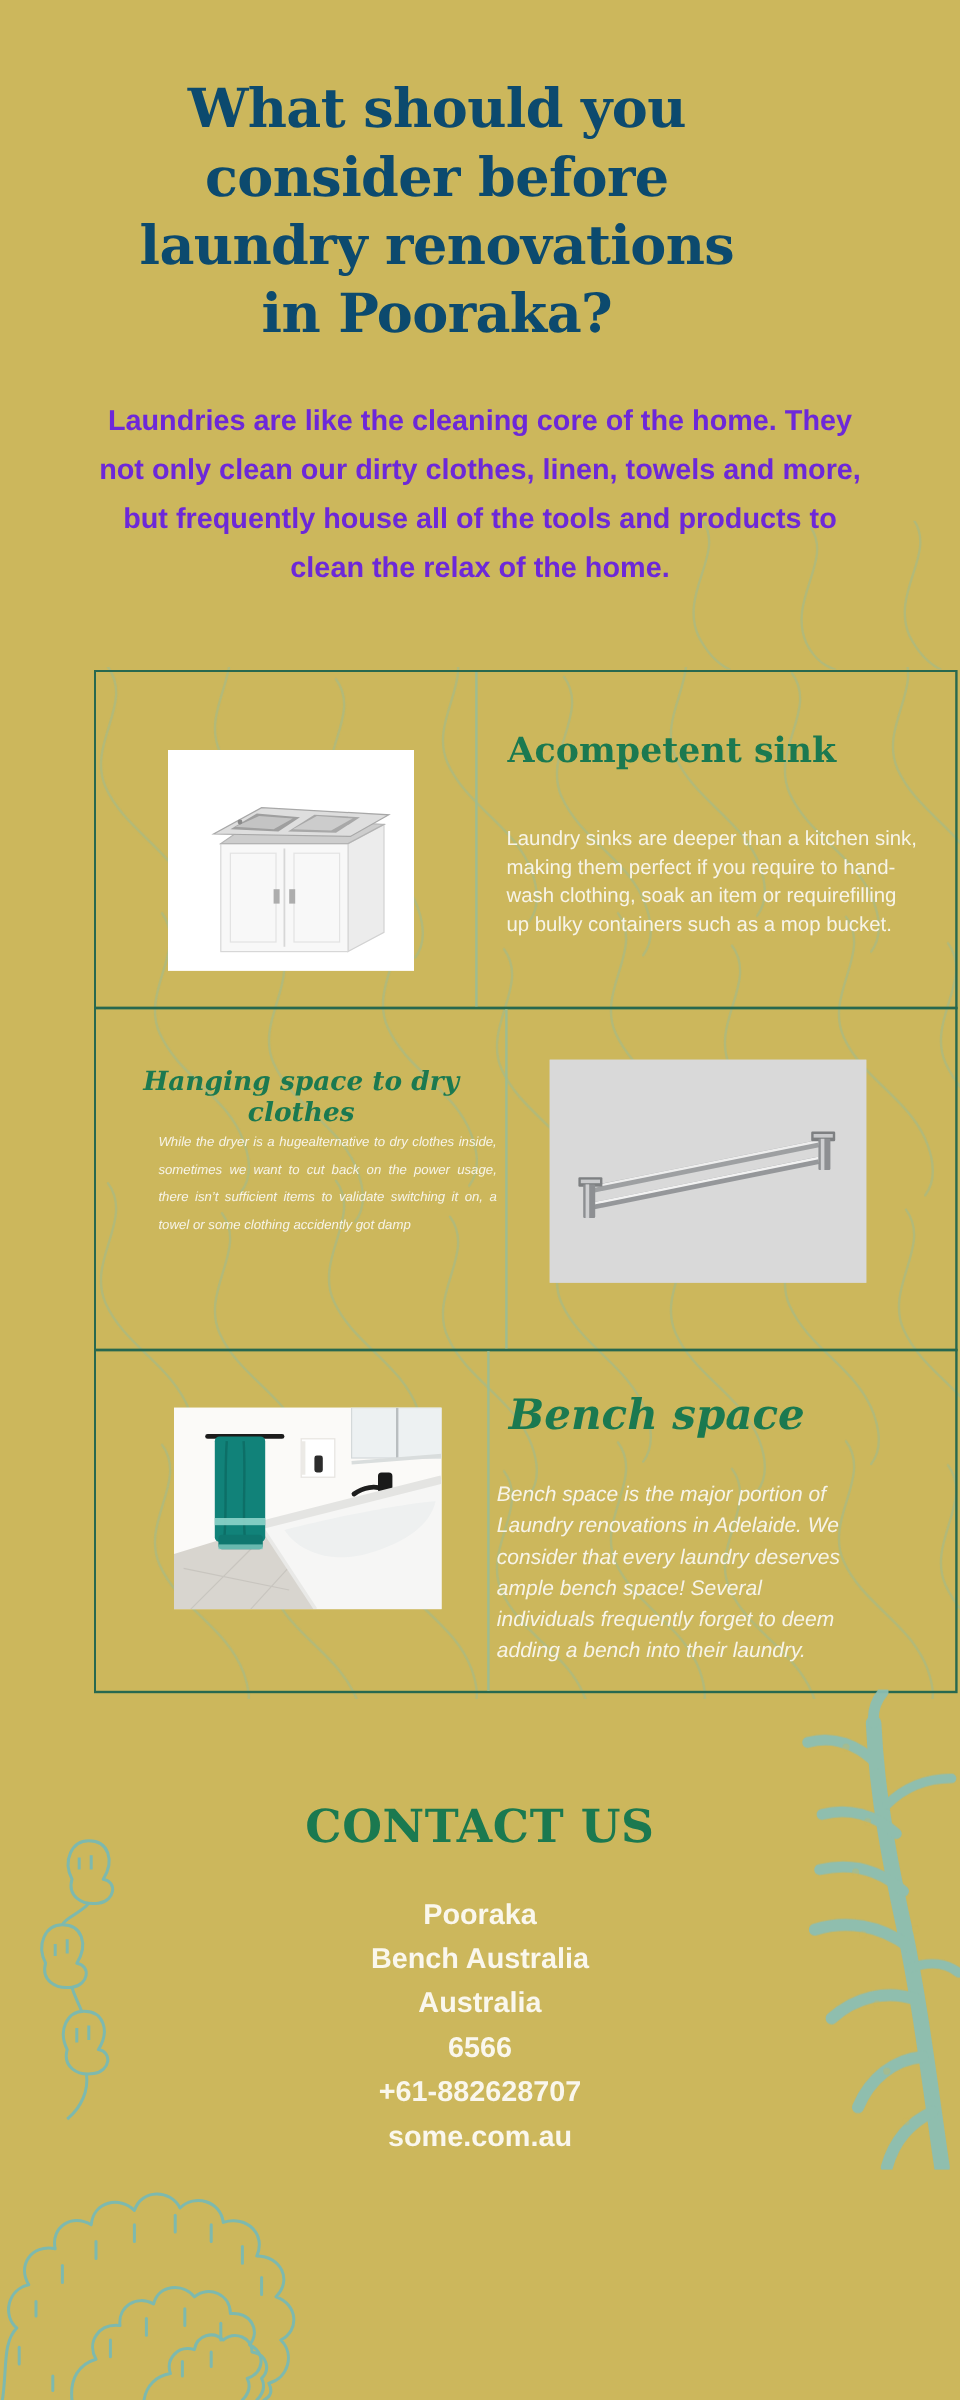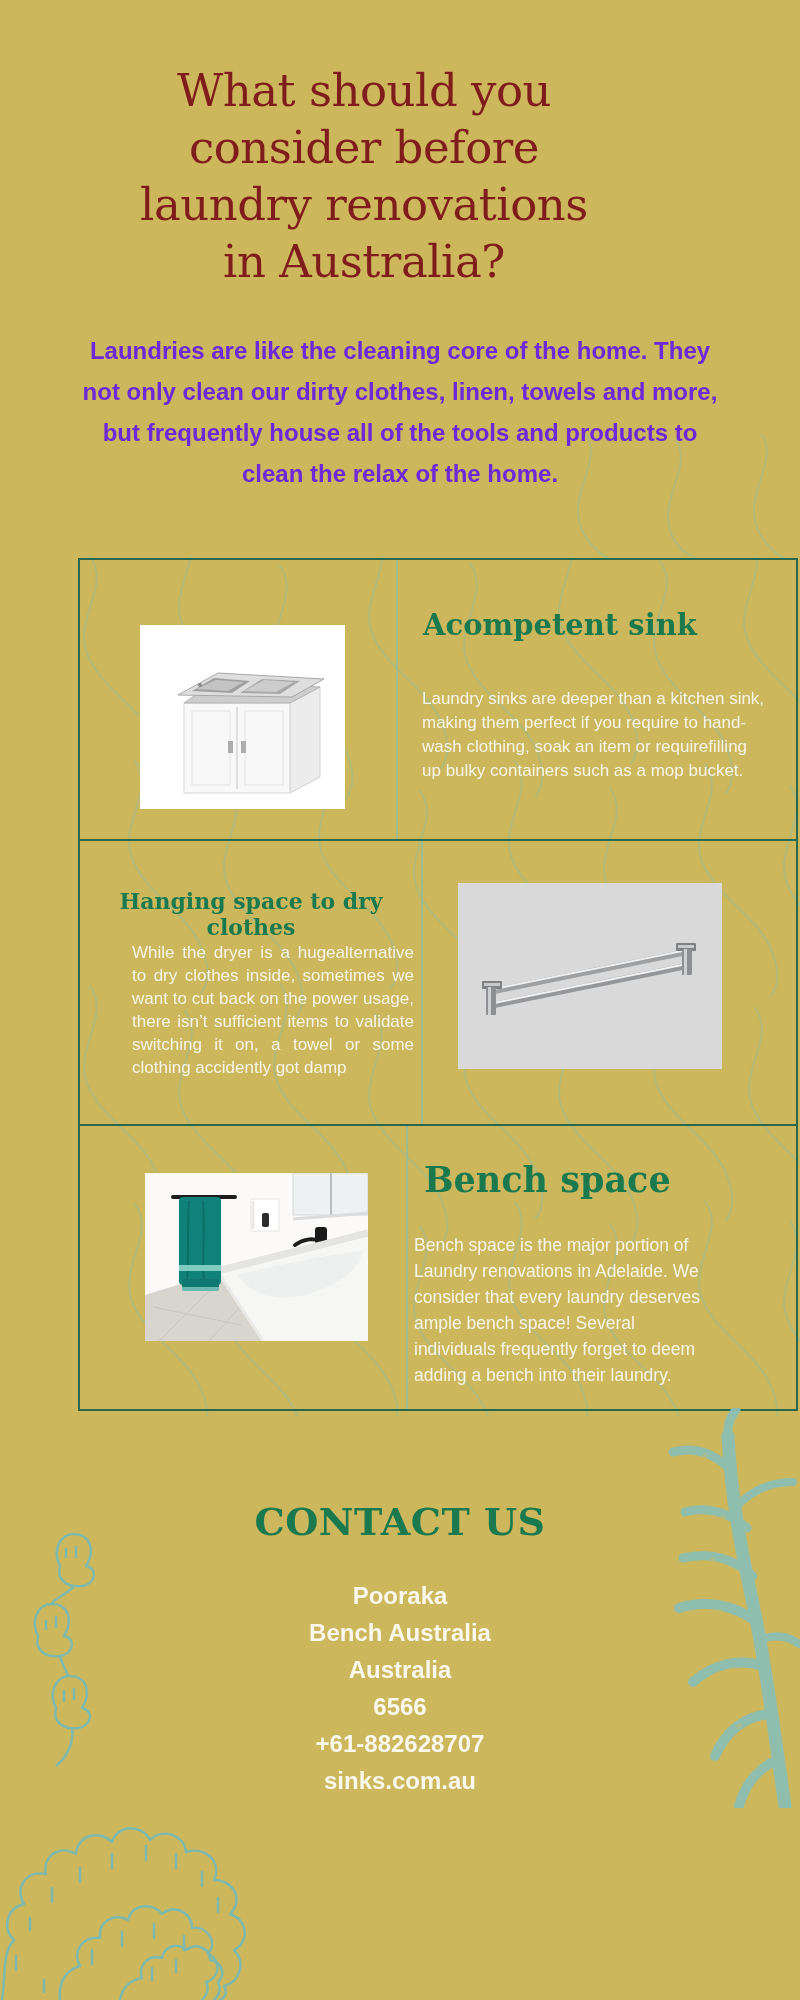--- a/index.html
+++ b/index.html
@@ -5,46 +5,46 @@
   html,body{margin:0;padding:0;}
   body{
     width:800px;height:2000px;position:relative;overflow:hidden;
     background:#ccb75c;
     font-family:"Liberation Sans",sans-serif;
   }
   .abs{position:absolute;}
   
   .title{
     top:62px;left:0;width:728px;text-align:center;
-    font-family:"DejaVu Serif",serif;font-weight:normal;
-    font-size:45px;line-height:57px;color:#7f1d1d;letter-spacing:-0.5px;
+    font-family:"DejaVu Serif",serif;font-weight:bold;
+    font-size:45px;line-height:57px;color:#0c4a6e;letter-spacing:-0.5px;
   }
   .intro{
     top:330px;left:72px;width:656px;text-align:center;
     font-size:24px;line-height:41px;font-weight:bold;color:#6d28d9;
   }
   
   .boxes{top:558px;left:78px;width:664px;}
   .row{position:relative;box-sizing:border-box;border:2px solid #27684f;width:720px;}
-  .row+.row{margin-top:-2px;}
+  .row+.row{margin-top:-2px;font-style:italic;}
   .row1{height:283px;}
   .row2{height:287px;}
   .row3{height:287px;}
   .vdiv{position:absolute;top:0;bottom:0;width:2px;background:#9dbc91;}
   .r1 .vdiv{left:316px;}
   .r2 .vdiv{left:341px;}
   .r3 .vdiv{left:326px;}
   .sec-heading{
     font-family:"DejaVu Serif",serif;font-weight:bold;color:#1b7950;
   }
   .sec-body{color:#f7f4e8;}
   .h1a{top:48px;left:343px;font-size:29px;}
   .b1a{top:127px;left:342px;width:348px;font-size:17px;line-height:24px;}
   .h2a{top:47px;left:0;width:342px;text-align:center;font-size:22px;}
-  .b2a{top:100px;left:52px;width:282px;font-size:17px;line-height:23px;text-align:justify;}
+  .b2a{top:100px;left:52px;width:282px;font-size:11px;line-height:23px;text-align:justify;}
   .h3a{top:33px;left:344px;font-size:35px;}
   .b3a{top:106px;left:334px;width:300px;font-size:17.5px;line-height:26px;}
   
   .card{position:absolute;overflow:hidden;}
   .card-sink{left:60px;top:65px;width:205px;height:184px;background:#ffffff;}
   .card-rail{left:378px;top:42px;width:264px;height:186px;background:#d9d9d9;}
   .card-bath{left:65px;top:47px;width:223px;height:168px;background:#fbfaf8;}
   
   .contact-heading{
     top:1499px;left:0;width:800px;text-align:center;
@@ -102,21 +102,21 @@
       <use href="#wv" x="520" y="668"></use>
     <use href="#wv" x="615" y="645"></use> 
       <use href="#wv" x="700" y="665"></use>
   </g>
 </svg>
 
 <div class="abs title">
   <div>What should you</div>
   <div>consider before</div>
   <div>laundry renovations</div>
-  <div>in Australia?</div>
+  <div>in Pooraka?</div>
 </div>
 
 <div class="abs intro">Laundries are like the cleaning core of the home. They not only clean our dirty clothes, linen, towels and more, but frequently house all of the tools and products to clean the relax of the home.</div>
 
 <div class="abs boxes">
 
   <div class="row row1 r1">
     <div class="vdiv"></div>
     <div class="card card-sink">
       <svg width="205" height="184" viewBox="0 0 205 184">
@@ -282,14 +282,14 @@
 </svg>
 
 <div class="abs contact-heading">CONTACT US</div>
 
 <div class="abs address">
   <div>Pooraka</div>
   <div>Bench Australia</div>
   <div>Australia</div>
   <div>6566</div>
   <div>+61-882628707</div>
-  <div>sinks.com.au</div>
+  <div>some.com.au</div>
 </div>
 
 </body></html>

